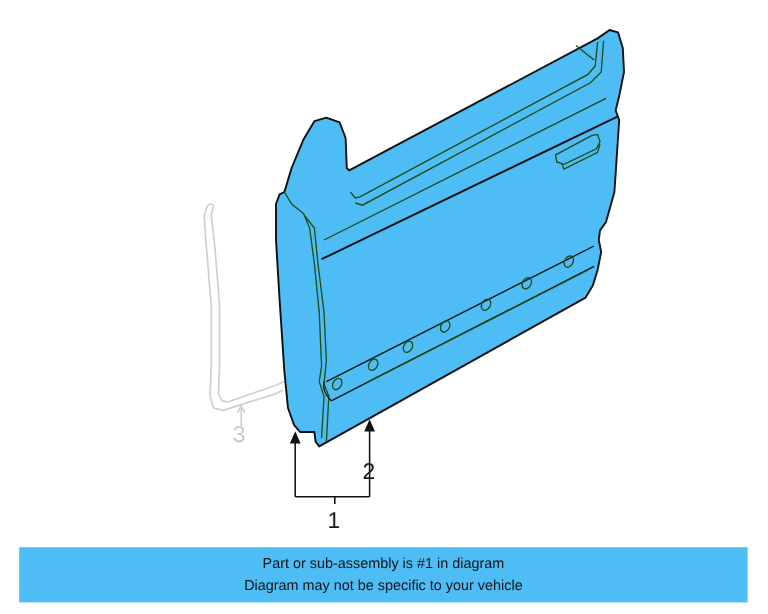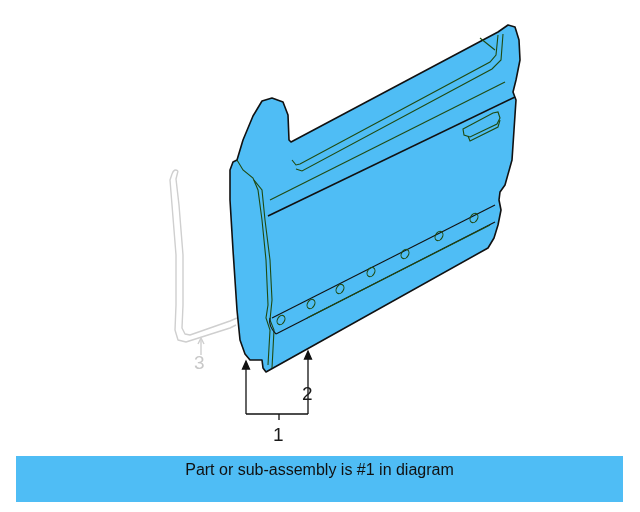--- a/index.html
+++ b/index.html
@@ -29,21 +29,21 @@
     .callout.active { color: #1a1a1a; }
     .callout.faded { color: #c8c8c8; }
     .banner {
       position: absolute;
       left: 16px;
       top: 456px;
       width: 607px;
       height: 46px;
       background: #4FBDF5;
       font-family: "Liberation Sans", sans-serif;
-      font-size: 16px;
+      font-size: 12px;
       line-height: 19px;
       color: #111111;
       text-align: center;
       padding-top: 4px;
       box-sizing: border-box;
     }
     .banner div { white-space: nowrap; }
   </style>
 </head>
 <body>
@@ -119,14 +119,15 @@
       <line x1="279" y1="414" x2="279" y2="420"></line>
     </g>
   </svg>
 
   <span class="callout faded" style="left:194px; top:353px;">3</span>
   <span class="callout active" style="left:302px; top:384px;">2</span>
   <span class="callout active" style="left:273px; top:425px;">1</span>
 
   <div class="banner">
     <div>Part or sub-assembly is #1 in diagram</div>
+    <div>Diagram may not be specific to your vehicle</div>
   </div>
 </div>
 
 </body></html>

